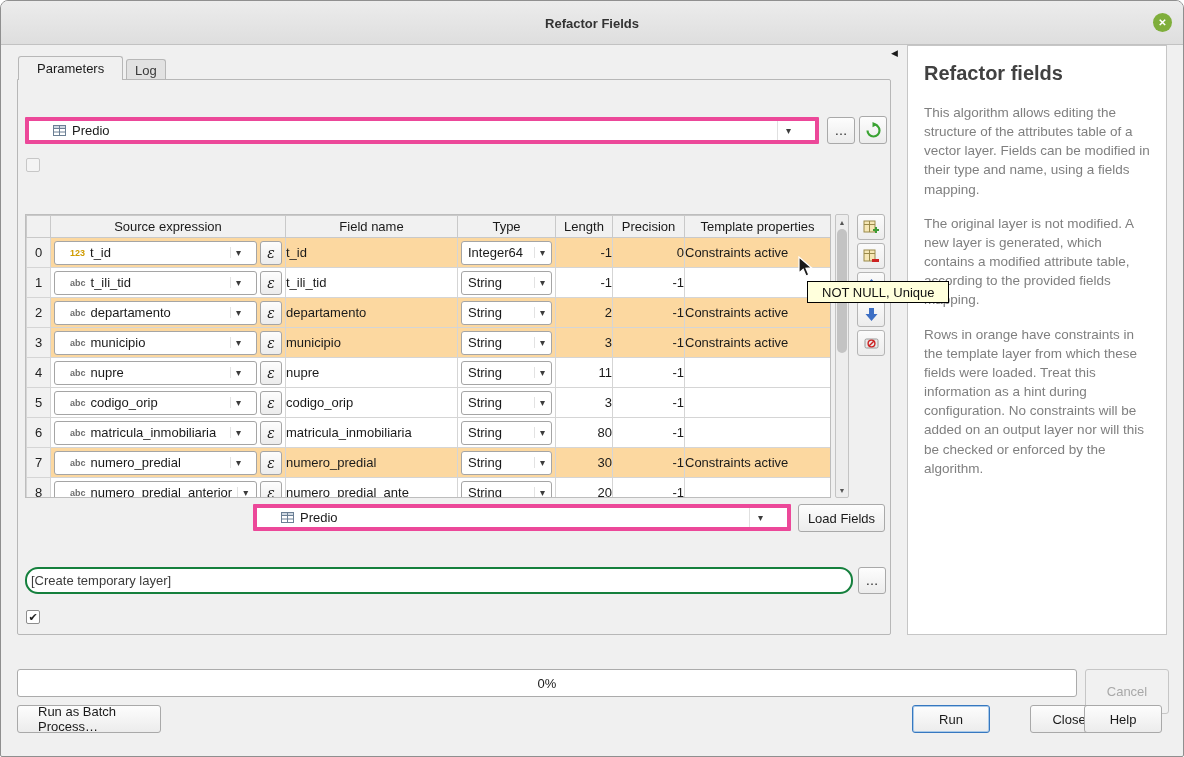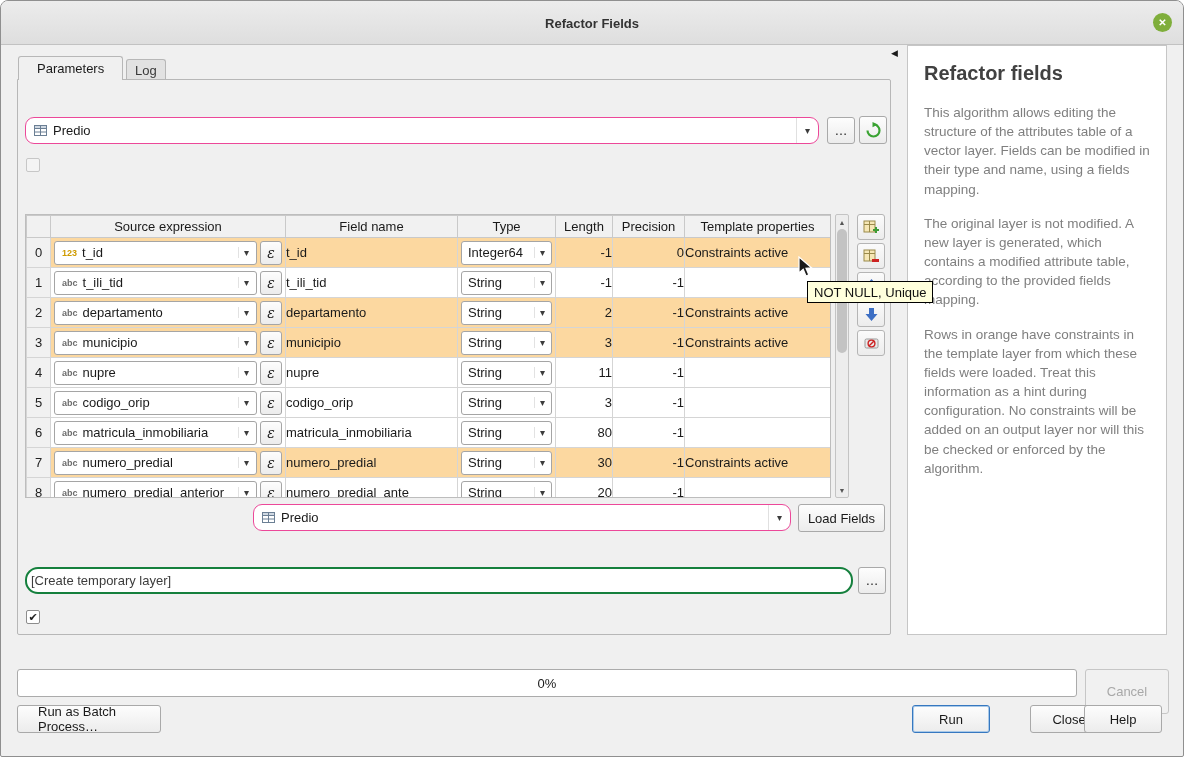--- a/index.html
+++ b/index.html
@@ -23,22 +23,22 @@
          border-radius:3px 3px 0 0; display:flex; align-items:center; justify-content:center; }
   .tab-active { left:17px; top:55px; height:24px; padding:0 18px; background:#f0f0f0; z-index:3; }
   .tab-inactive { left:125px; top:58px; height:21px; padding:0 8px; background:#e2e2e2; color:#3a3a3a; z-index:1; }
   .param-frame { position:absolute; left:16px; top:78px; width:874px; height:556px;
                  border:1px solid #b7b7b7; border-radius:0 2px 2px 2px; background:#f0f0f0; z-index:2; }
 
   .label { position:absolute; color:#1a1a1a; }
   .label-disabled { color:#ababab; }
 
   
-  .combo { position:absolute; background:#fff; border:1px solid #ec4899; border-radius:9px;
-           display:flex; align-items:center; gap:6px; padding:0 8px; z-index:3; }
+  .combo { position:absolute; background:#fff; border:4px solid #ec4899; border-radius:1px;
+           display:flex; align-items:center; gap:6px; padding:0 24px; z-index:3; }
   .combo .dd-arrow { margin-left:auto; font-size:10px; color:#3c3c3c; padding-left:8px;
                      border-left:1px solid #e0e0e0; height:100%; display:flex; align-items:center; }
   .textinput { position:absolute; background:#fff; border:2px solid #15803d; border-radius:13px;
                display:flex; align-items:center; padding:0 4px; color:#3c3c3c; z-index:3; }
   .btn { position:absolute; background:linear-gradient(#fdfdfd,#ececec); border:1px solid #a9a9a9;
          border-radius:3px; display:flex; align-items:center; justify-content:center;
          color:#1a1a1a; z-index:3; cursor:default; }
   .btn-disabled { background:#f1f1f1; border-color:#c6c6c6; color:#a8a8a8; }
   .btn-run { border:1px solid #3678c0; box-shadow:inset 0 0 0 1px #a9c9e8; }
 
@@ -53,21 +53,21 @@
   table.fields { border-collapse:collapse; table-layout:fixed; width:804px; background:#fff; }
   table.fields th { height:22px; background:#f1f1f1; border:1px solid #c9c9c9;
                     font-weight:normal; font-size:13px; padding:0 2px; white-space:nowrap; overflow:hidden; }
   table.fields td { height:30px; border:1px solid #d5d5d5; padding:0; font-size:13px;
                     white-space:nowrap; overflow:hidden; vertical-align:middle; }
   td.idx { background:#f1f1f1; text-align:center; color:#222; }
   tr.orange td { background:#fcd8a0; }
   tr.orange td.idx { background:#f1f1f1; }
   .srcwrap { display:flex; align-items:center; padding:2px 3px; gap:3px; }
   .src-combo { flex:1; height:24px; border:1px solid #a5a5a5; border-radius:3px; background:#fff;
-               display:flex; align-items:center; gap:5px; padding:0 7px; overflow:hidden; }
+               display:flex; align-items:center; gap:5px; padding:0 15px; overflow:hidden; }
   .src-combo .dd { margin-left:auto; font-size:10px; color:#3c3c3c; padding-left:5px;
                    border-left:1px solid #e2e2e2; }
   .badge { font-size:9px; font-weight:bold; flex:none; }
   .badge-num { color:#cf9b00; }
   .badge-abc { color:#6d6d6d; }
   .eps-btn { width:22px; height:24px; flex:none; border:1px solid #a5a5a5; border-radius:3px;
              background:linear-gradient(#fdfdfd,#ececec); display:flex; align-items:center;
              justify-content:center; font-family:"DejaVu Serif", serif; font-style:italic; font-size:14px; }
   td.fld { padding-left:7px; }
   .type-combo { margin:2px 3px; height:24px; border:1px solid #a5a5a5; border-radius:3px; background:#fff;
@@ -86,21 +86,21 @@
   .vscroll .thumb { position:absolute; left:1px; top:14px; width:10px; height:124px;
                     background:#c3c3c3; border-radius:5px; }
 
   
   .tool-btn { position:absolute; left:856px; width:28px; height:26px;
               background:linear-gradient(#fbfbfb,#ececec); border:1px solid #b5b5b5; border-radius:3px;
               display:flex; align-items:center; justify-content:center; z-index:3; }
 
   
   .tooltip { position:absolute; left:806px; top:280px; height:22px; background:#ffffdc;
-             border:1px solid #000; padding:2px 6px; font-size:13px; color:#111;
+             border:1px solid #000; padding:2px 14px; font-size:13px; color:#111;
              display:flex; align-items:center; z-index:20; white-space:nowrap; }
   .cursor { position:absolute; left:797px; top:255px; z-index:21; }
 
   
   .progress { position:absolute; left:16px; top:668px; width:1060px; height:28px; background:#fff;
               border:1px solid #ababab; border-radius:3px; display:flex; align-items:center;
               justify-content:center; }
   
   .help-panel { position:absolute; left:906px; top:44px; width:260px; height:590px; background:#fff;
                 border:1px solid #c6c6c6; padding:16px 16px; overflow:hidden; }

